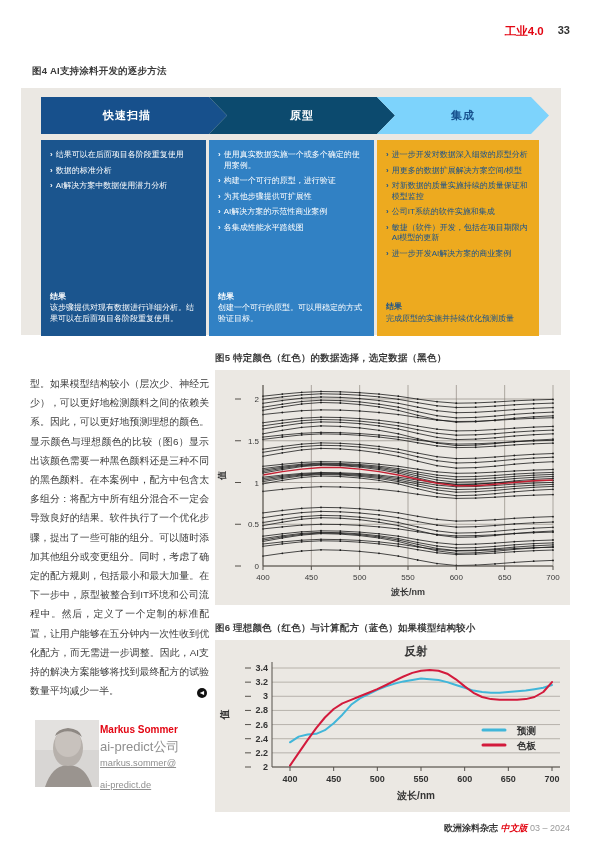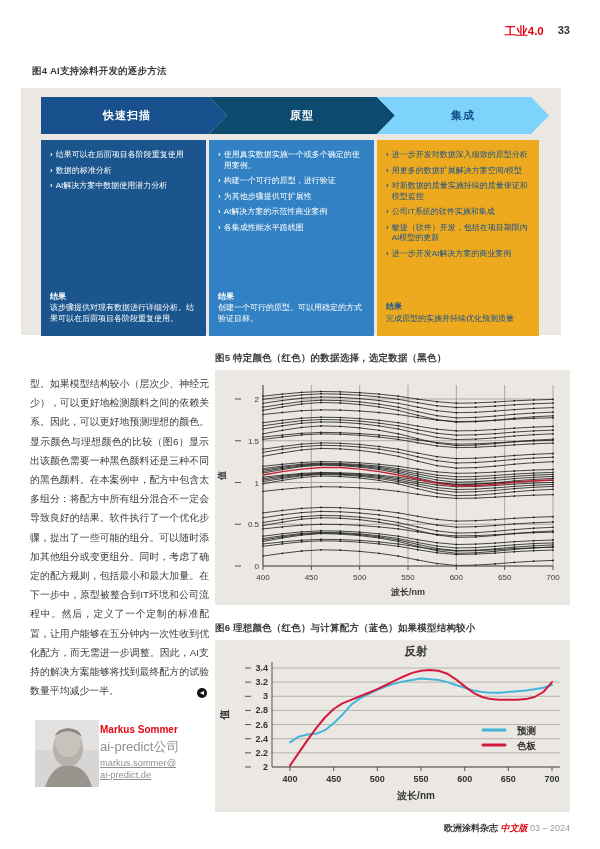--- a/index.html
+++ b/index.html
@@ -48,21 +48,21 @@
   .t-axis{font-size:9px;fill:#3a3a3a;font-weight:bold;}
   .t-axis6{font-size:10px;fill:#333;font-weight:bold;}
   .t-title{font-size:11.5px;fill:#333;font-weight:bold;}
   .t-leg{font-size:9.5px;fill:#333;font-weight:bold;}
 
   
   #author{position:absolute;left:35px;top:720px;display:flex;gap:1px;justify-content:flex-end;}
   #authorphoto{width:64px;height:67px;background:#dcdad8;flex:0 0 auto;}
   .a-name{font-size:10px;font-weight:bold;color:#e30613;margin:4px 0 3px 0;}
   .a-co{font-size:13px;color:#8f8f8f;margin-bottom:2px;}
-  .a-link{font-size:9.3px;color:#8f8f8f;text-decoration:underline;margin-bottom:2px;cursor:pointer;}
+  .a-link{font-size:9.3px;color:#8f8f8f;text-decoration:underline;margin-bottom:12px;cursor:pointer;}
 
   
   #footer{position:absolute;right:30px;top:822px;font-size:9px;}
   #footer .fj{font-weight:bold;color:#333;margin-left:16px;}
   #footer .fe{font-weight:bold;color:#e30613;font-style:italic;}
   #footer .fi{color:#999;}
 </style>
 </head>
 <body>
 

